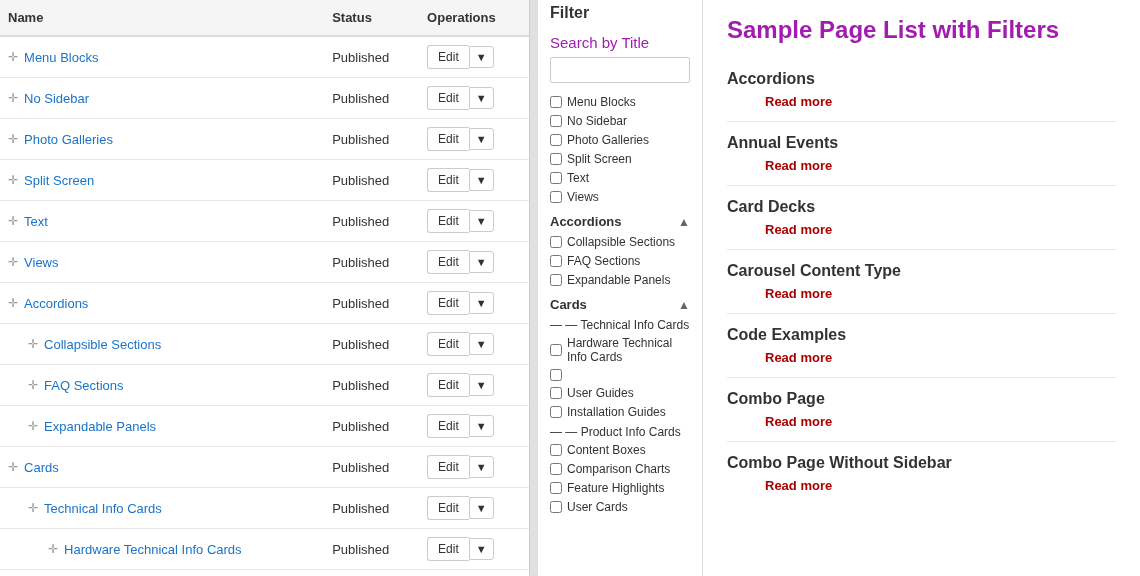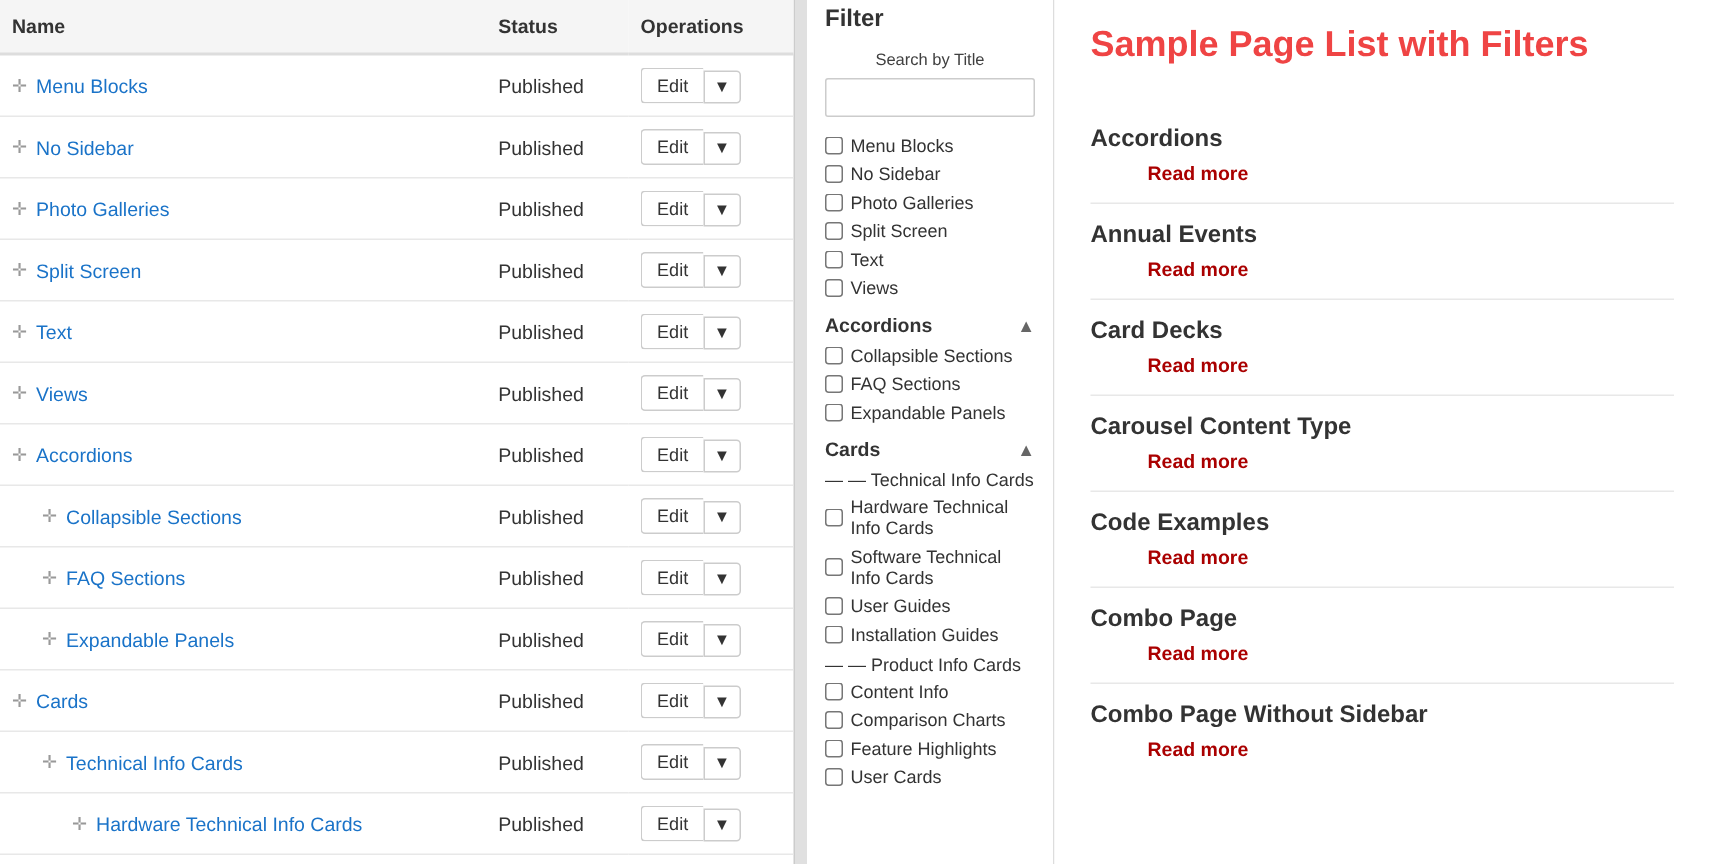--- a/index.html
+++ b/index.html
@@ -53,21 +53,21 @@
     }
 
     .name-link {
       color: #1a73c8;
       text-decoration: none;
       font-size: 13px;
     }
 
     .status-cell { color: #333; font-size: 13px; }
 
-    .ops-cell { display: flex; align-items: flex-end; gap: 0; }
+    .ops-cell { display: flex; align-items: center; gap: 0; }
 
     .edit-btn {
       background: #fff;
       border: 1px solid #ccc;
       border-right: none;
       padding: 4px 10px;
       font-size: 12px;
       cursor: pointer;
       color: #333;
       border-radius: 3px 0 0 3px;
@@ -106,25 +106,24 @@
     }
 
     .filter-title {
       font-size: 16px;
       font-weight: bold;
       color: #333;
       margin-bottom: 12px;
     }
 
     .search-label {
-      font-size: 11px;
-      color: #404040;
+      font-size: 15px;
+      color: #a21caf;
       margin-bottom: 6px;
       display: block;
-      text-align: center;
     }
 
     .search-input {
       width: 100%;
       border: 1px solid #ccc;
       padding: 5px 6px;
       font-size: 12px;
       margin-bottom: 12px;
       border-radius: 2px;
     }
@@ -186,22 +185,22 @@
     .right-panel {
       flex: 1;
       overflow-y: auto;
       padding: 16px 24px;
       background: #fff;
     }
 
     .page-title {
       font-size: 24px;
       font-weight: bold;
-      color: #ef4444;
-      margin-bottom: 28px;
+      color: #a21caf;
+      margin-bottom: 14px;
     }
 
     .content-item {
       border-bottom: 1px solid #e8e8e8;
       padding: 12px 0;
     }
 
     .content-item:last-child { border-bottom: none; }
 
     .content-item-title {
@@ -492,34 +491,33 @@
         <span class="section-title">Cards</span>
         <button class="section-toggle">▲</button>
       </div>
       <div class="sub-section-label with-dash">— Technical Info Cards</div>
       <div class="checkbox-item">
         <input type="checkbox" style="">
         <label>Hardware Technical Info Cards</label>
       </div>
       <div class="checkbox-item">
         <input type="checkbox" style="">
-        <label>Software Technical Info Cards</label>
       </div>
       <div class="checkbox-item">
         <input type="checkbox" style="">
         <label>User Guides</label>
       </div>
       <div class="checkbox-item">
         <input type="checkbox" style="">
         <label>Installation Guides</label>
       </div>
       <div class="sub-section-label with-dash">— Product Info Cards</div>
       <div class="checkbox-item">
         <input type="checkbox" style="">
-        <label>Content Info</label>
+        <label>Content Boxes</label>
       </div>
       <div class="checkbox-item">
         <input type="checkbox" style="">
         <label>Comparison Charts</label>
       </div>
       <div class="checkbox-item">
         <input type="checkbox" style="">
         <label>Feature Highlights</label>
       </div>
       <div class="checkbox-item">

